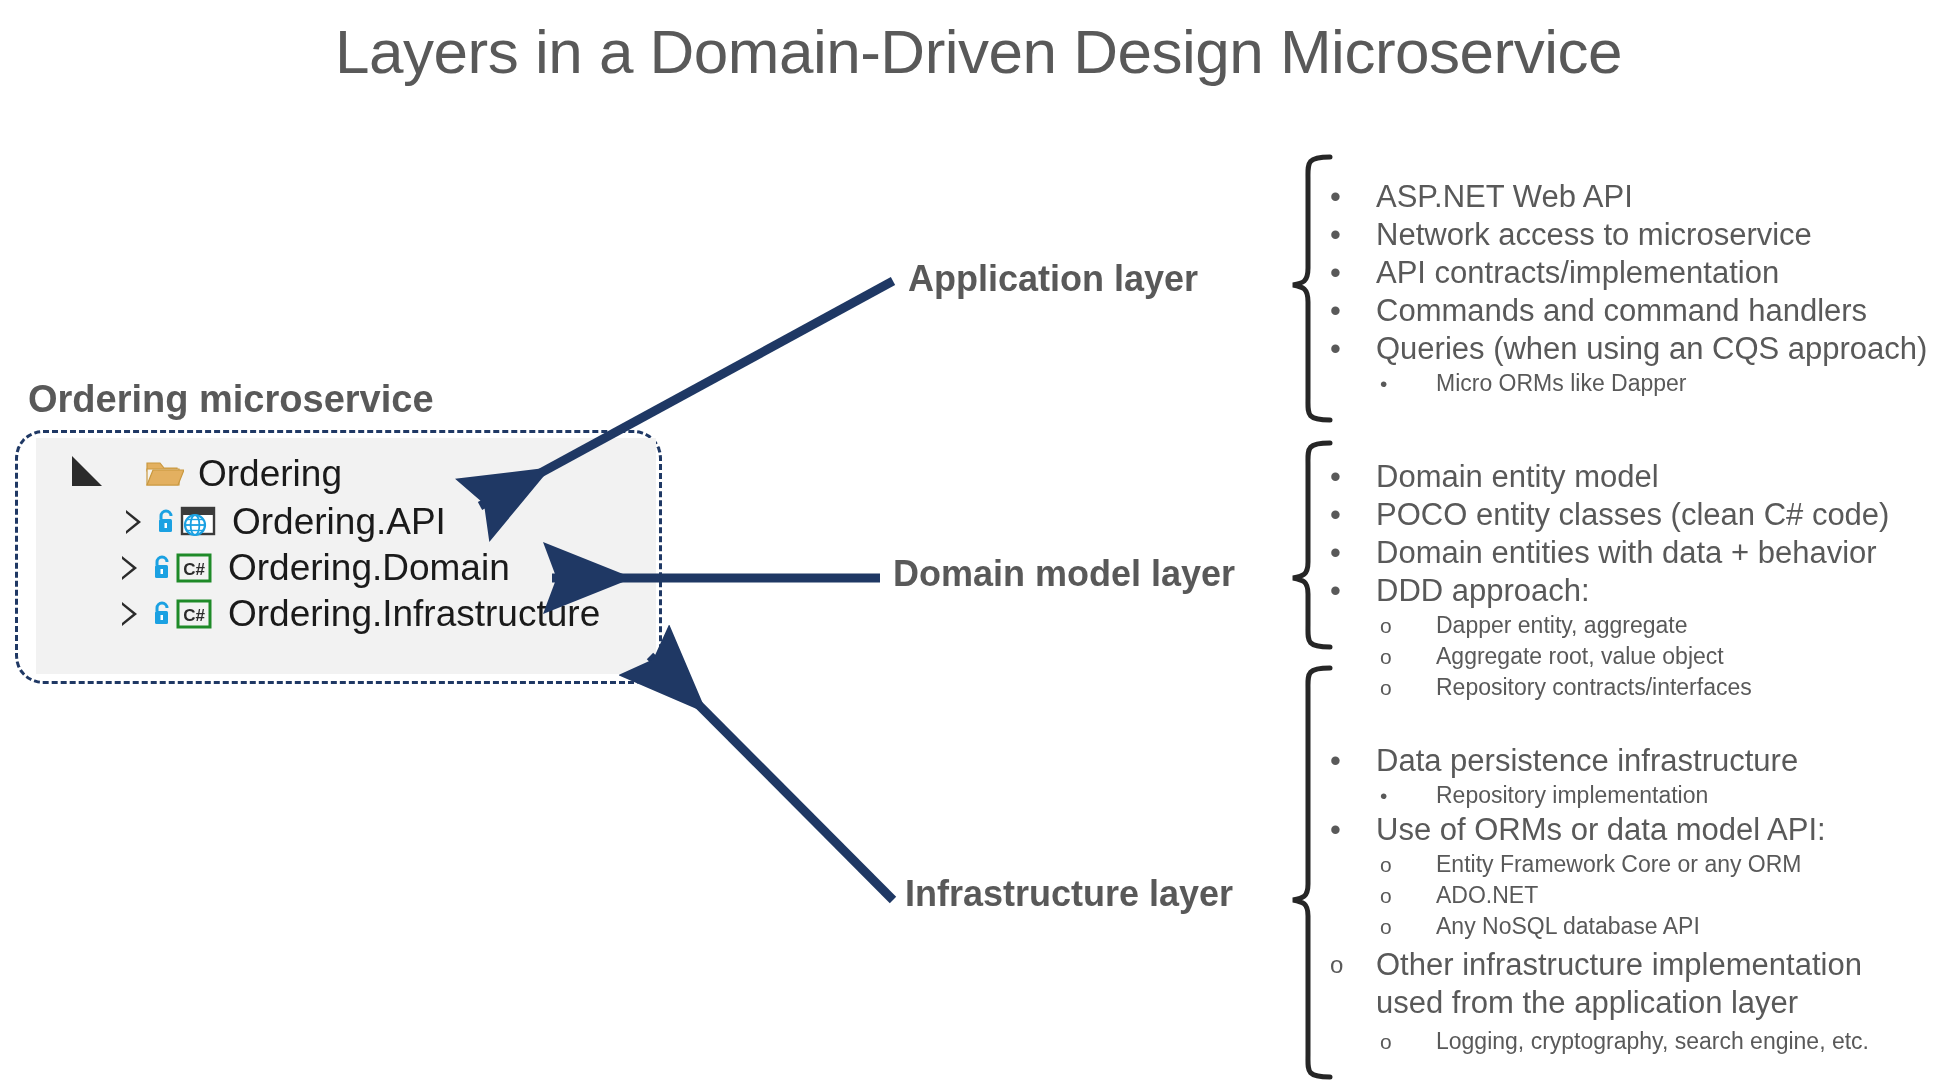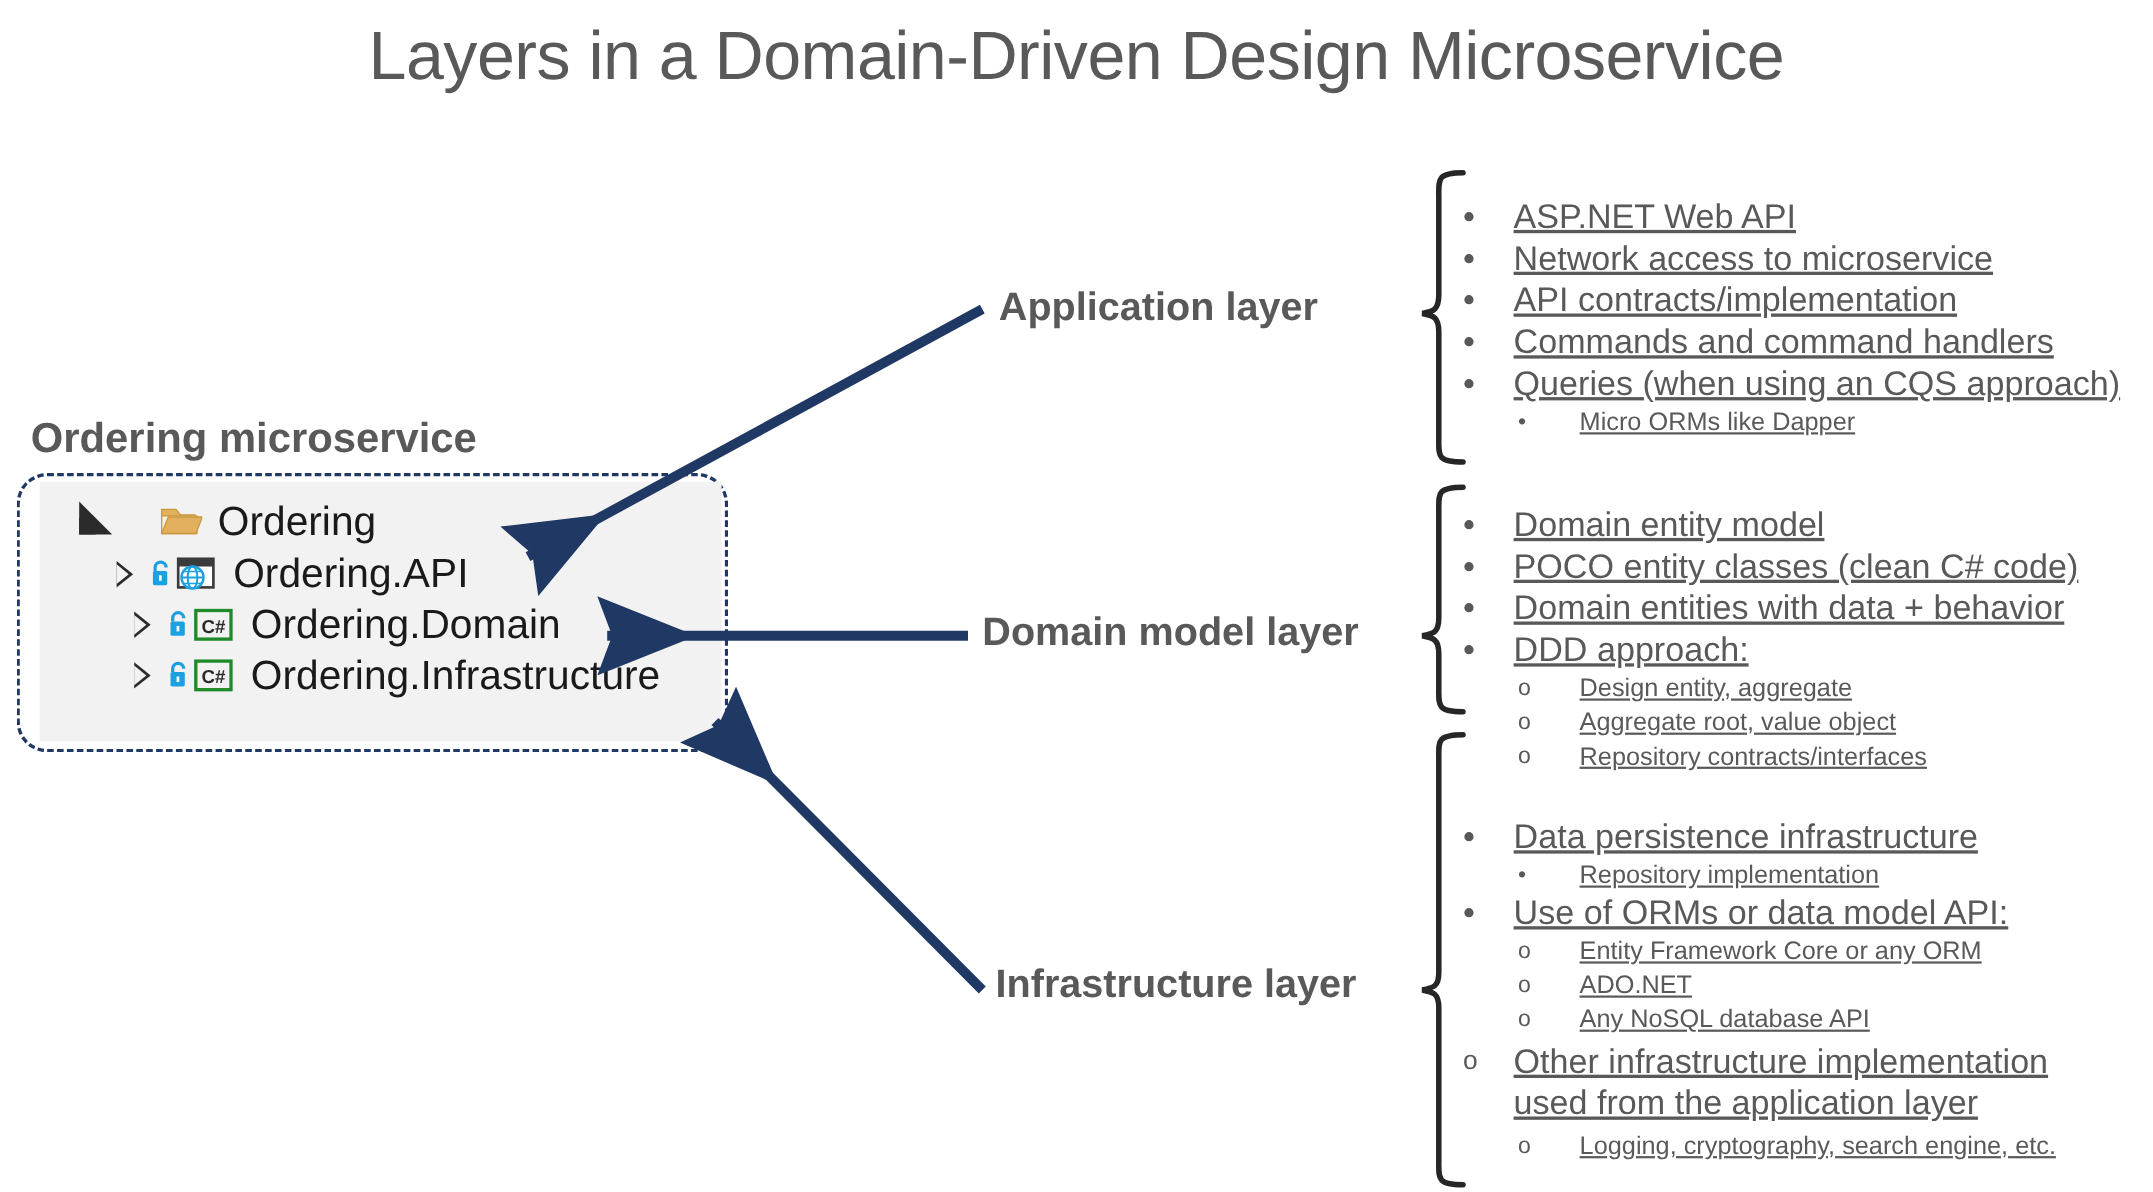--- a/index.html
+++ b/index.html
@@ -74,21 +74,21 @@
     align-items: center;
     white-space: nowrap;
   }
   .tree-row .label {
     font-size: 37px;
     color: #1a1a1a;
     font-weight: 400;
   }
 
   #row-ordering { left: 72px; top: 446px; }
-  #row-api      { left: 104px; top: 494px; }
+  #row-api      { left: 124px; top: 494px; }
   #row-domain   { left: 120px; top: 540px; }
   #row-infra    { left: 120px; top: 586px; }
 
   
   .tri-expanded {
     width: 0; height: 0;
     border-left: 15px solid #2b2b2b;
     border-bottom: 15px solid #2b2b2b;
     border-top: 15px solid transparent;
     border-right: 15px solid transparent;
@@ -151,21 +151,20 @@
     align-items: flex-start;
     white-space: nowrap;
   }
   .bullet-line .marker {
     flex: 0 0 auto;
     text-align: left;
   }
   .bullet-line .btext {
     flex: 0 1 auto;
     white-space: normal;
-    text-decoration: underline;
   }
 
   
   .lvl1 {
     font-size: 31px;
     line-height: 38px;
     color: #595959;
     margin-bottom: 0px;
   }
   .lvl1 .marker { width: 46px; font-size: 31px; line-height: 38px; }
@@ -317,21 +316,21 @@
     <div class="bullet-line lvl1">
       <span class="marker">•</span>
       <span class="btext">Domain entities with data + behavior</span>
     </div>
     <div class="bullet-line lvl1">
       <span class="marker">•</span>
       <span class="btext">DDD approach:</span>
     </div>
     <div class="bullet-line lvl2">
       <span class="marker hollow">o</span>
-      <span class="btext">Design entity, aggregate</span>
+      <span class="btext">Dapper entity, aggregate</span>
     </div>
     <div class="bullet-line lvl2">
       <span class="marker hollow">o</span>
       <span class="btext">Aggregate root, value object</span>
     </div>
     <div class="bullet-line lvl2">
       <span class="marker hollow">o</span>
       <span class="btext">Repository contracts/interfaces</span>
     </div>
   </div>

